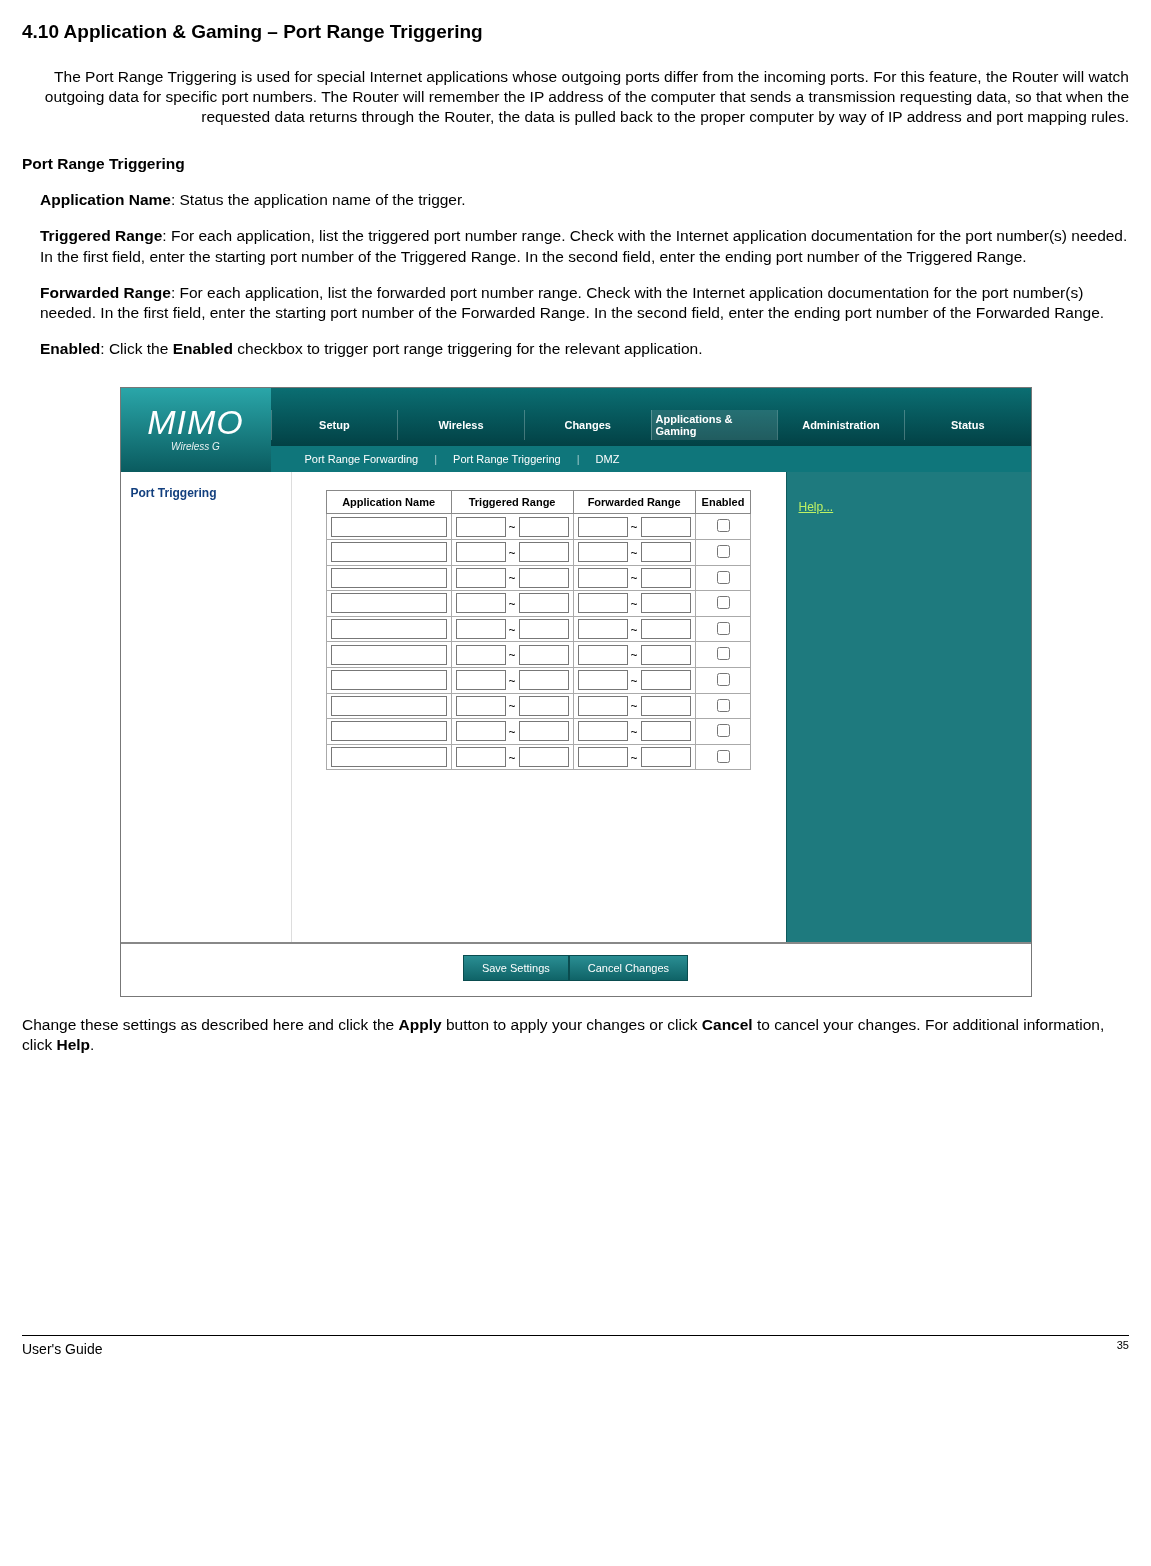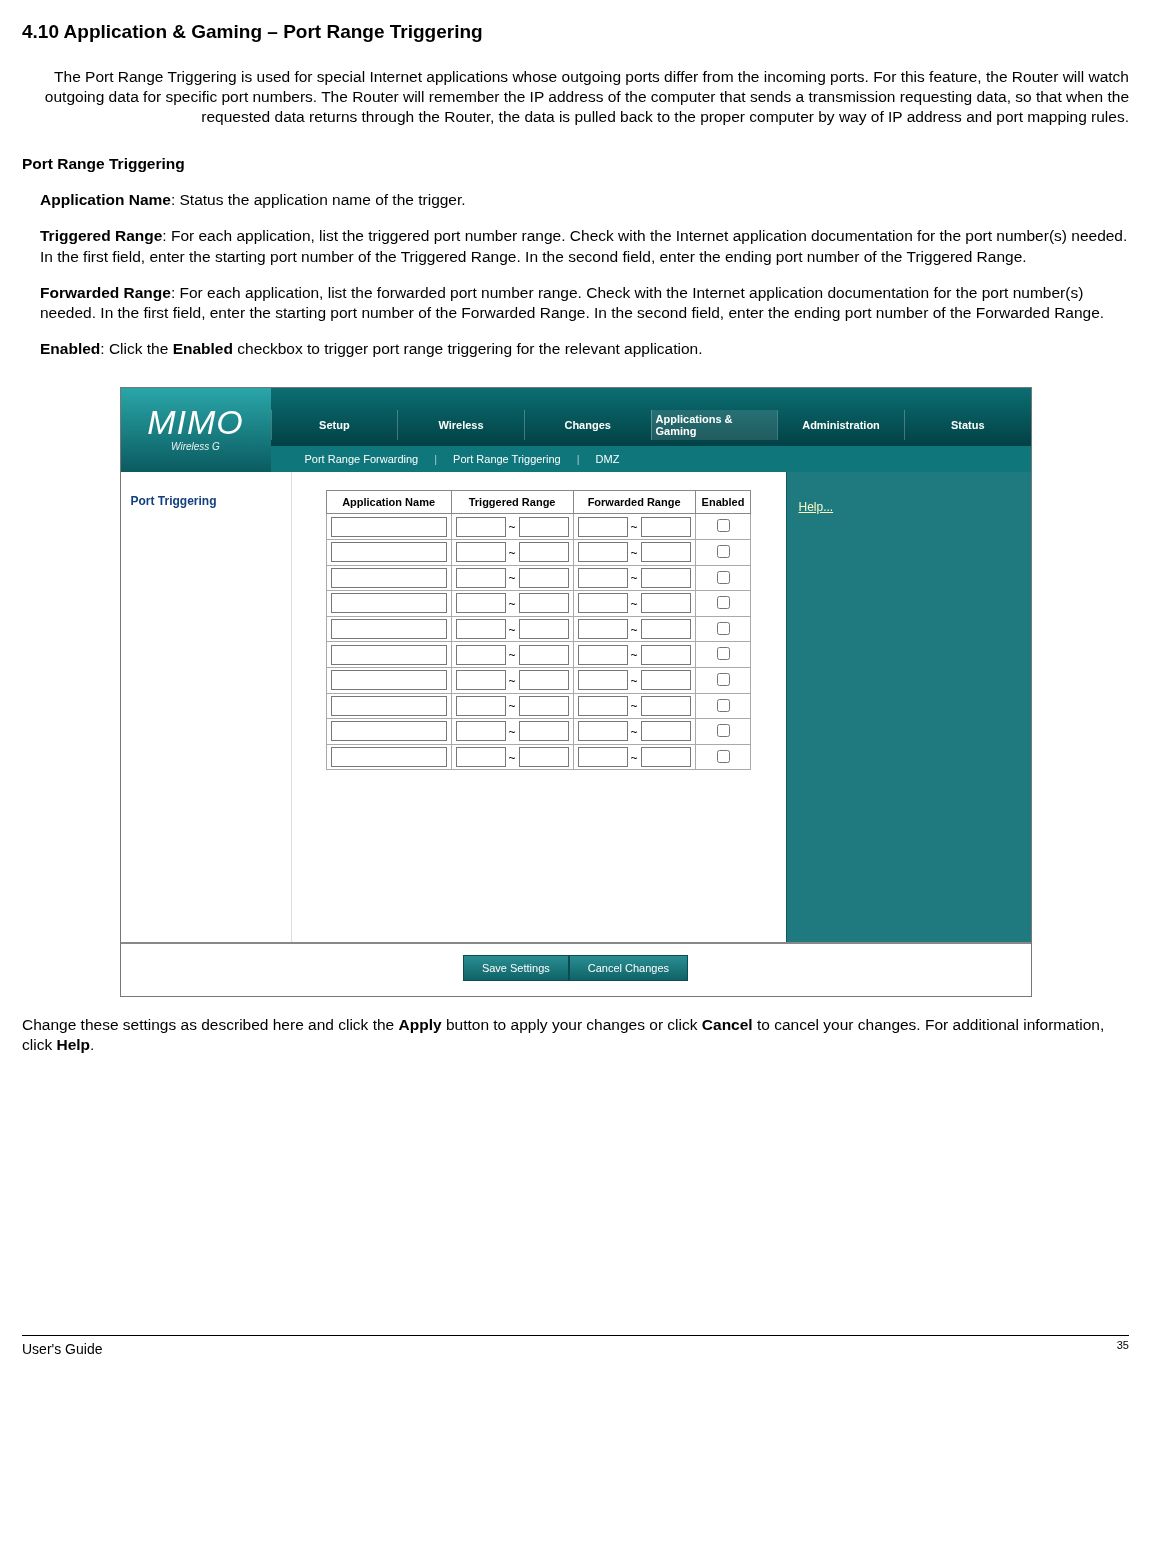--- a/index.html
+++ b/index.html
@@ -72,40 +72,40 @@
   }
   .sub-nav span.sep { opacity: .6; }
   .sub-nav span.item { padding: 0 6px; }
   .router-body {
     display: flex;
     min-height: 470px;
   }
   .left-col {
     width: 150px;
     background: #fff;
-    padding: 22px 10px;
+    padding: 14px 10px;
     color: #123f7e;
     font-weight: bold;
     font-size: 12px;
   }
   .center-col {
     flex: 1 1 auto;
     border-left: 1px solid #ddd;
     background: #fff;
     padding: 18px 16px 10px 16px;
   }
   .right-col {
     width: 220px;
     background: #1e7a7e;
     border-left: 1px solid #0d595d;
     color: #cfeeee;
     padding: 28px 12px;
     font-size: 12px;
   }
-  .right-col a { color: #fef9c3; }
+  .right-col a { color: #bef264; }
 
   table.trigger-table { border-collapse: collapse; margin: 0 auto; }
   table.trigger-table th {
     font-size: 11px; font-weight: bold;
     border: 1px solid #888;
     padding: 4px 6px;
     background: #fff;
     white-space: nowrap;
   }
   table.trigger-table td {

